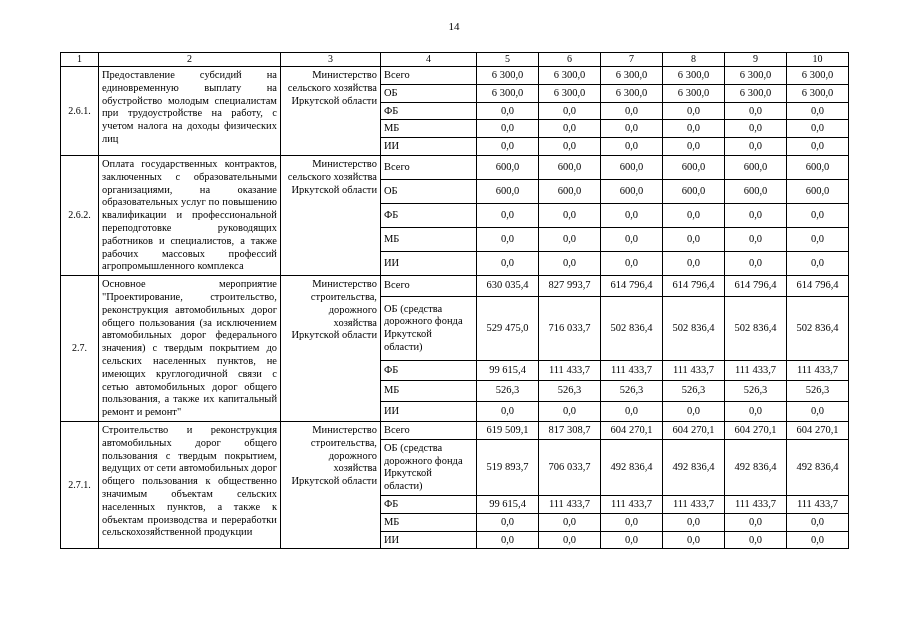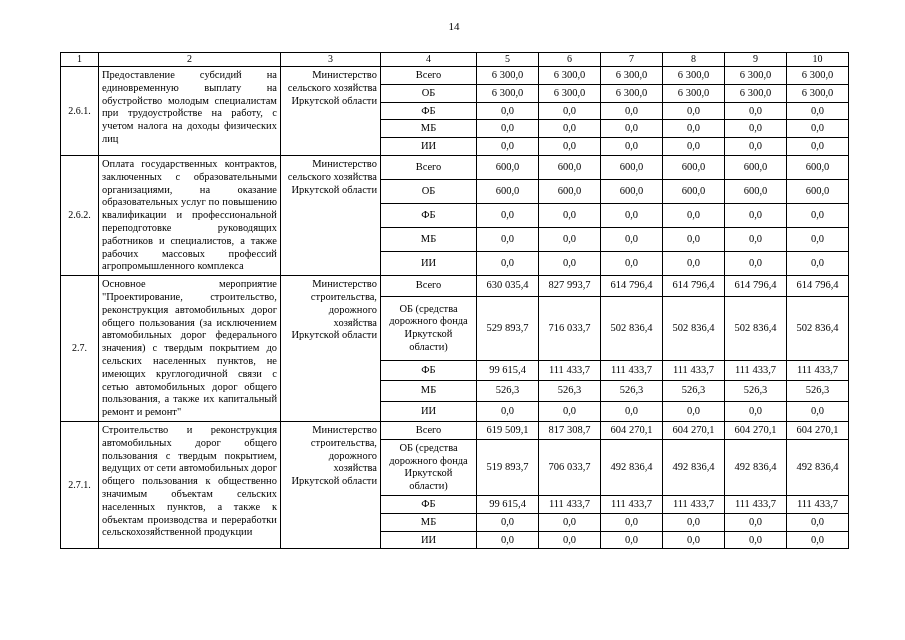--- a/index.html
+++ b/index.html
@@ -25,21 +25,21 @@
     font-weight: normal;
     text-align: center;
     vertical-align: middle;
     font-size: 10px;
     height: 14px;
     padding: 0;
   }
   .code-cell { text-align: center; vertical-align: middle; font-size: 10px; }
   .desc-cell { text-align: justify; }
   .ministry-cell { text-align: right; }
-  .source-cell { text-align: center; vertical-align: middle; height: 17px; }
+  .source-cell { text-align: left; vertical-align: middle; height: 17px; }
   .value-cell { text-align: center; vertical-align: middle; white-space: nowrap; }
 </style>
 </head>
 <body>
 
 <div class="page">
   <div class="page-number">14</div>
   <table class="budget">
     <colgroup>
       <col style="width:38px">
@@ -171,21 +171,21 @@
           <td class="source-cell">Всего</td>
           <td class="value-cell">630 035,4</td>
           <td class="value-cell">827 993,7</td>
           <td class="value-cell">614 796,4</td>
           <td class="value-cell">614 796,4</td>
           <td class="value-cell">614 796,4</td>
           <td class="value-cell">614 796,4</td>
         </tr>
         <tr class="data-row">
           <td class="source-cell">ОБ (средства дорожного фонда Иркутской области)</td>
-          <td class="value-cell">529 893,7</td>
+          <td class="value-cell">529 475,0</td>
           <td class="value-cell">716 033,7</td>
           <td class="value-cell">502 836,4</td>
           <td class="value-cell">502 836,4</td>
           <td class="value-cell">502 836,4</td>
           <td class="value-cell">502 836,4</td>
         </tr>
         <tr class="data-row">
           <td class="source-cell">ФБ</td>
           <td class="value-cell">99 615,4</td>
           <td class="value-cell">111 433,7</td>

